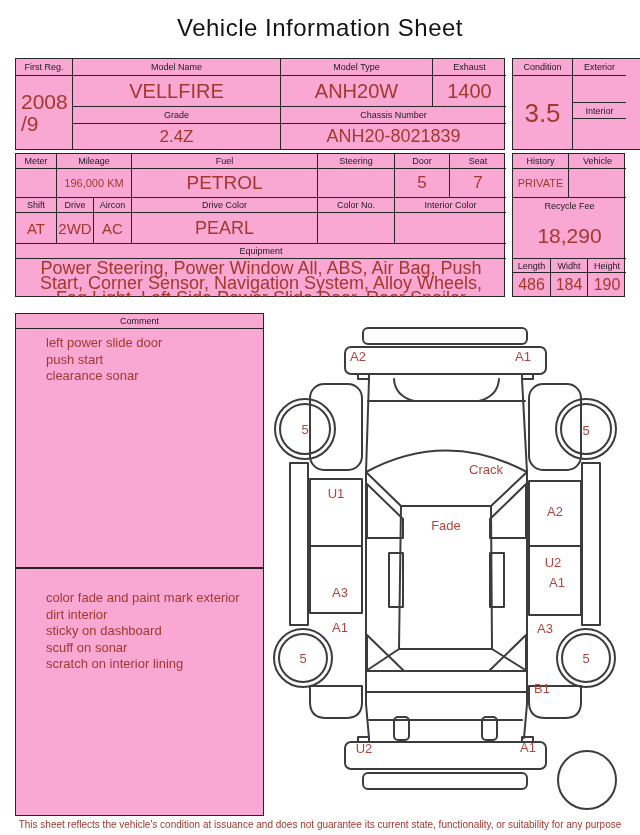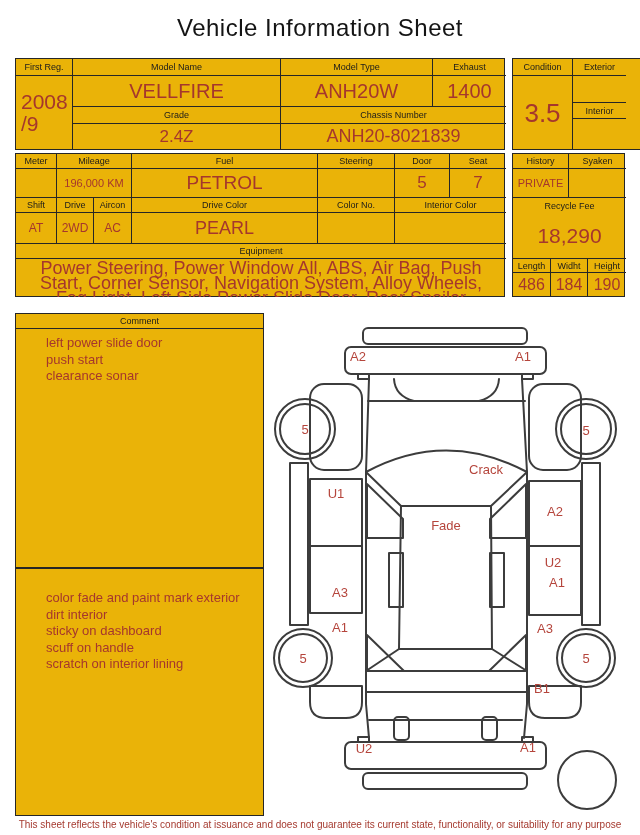--- a/index.html
+++ b/index.html
@@ -1,27 +1,27 @@
 <!DOCTYPE html>
 <html><head>
 <meta charset="utf-8">
 <style>
   html,body{margin:0;padding:0;background:#fff;}
   .sheet{position:relative;width:640px;height:835px;background:#fff;
          font-family:"Liberation Sans",sans-serif;overflow:hidden;}
   .title{position:absolute;left:0;top:14px;width:640px;text-align:center;
          font-size:24px;color:#141414;letter-spacing:.5px;}
-  .tbl{position:absolute;border:1px solid #262626;box-sizing:border-box;background:#eab308;}
+  .tbl{position:absolute;border:1px solid #262626;box-sizing:border-box;background:#f9a8d4;}
   .cell{position:absolute;box-sizing:border-box;display:flex;align-items:center;justify-content:center;overflow:hidden;}
   .br{border-right:1px solid #262626;}
   .bb{border-bottom:1px solid #262626;}
   .hdr{font-size:9px;color:#1b1b1b;}
   .val{color:#A5372D;}
   .f21{font-size:21px;} .f20{font-size:20px;} .f19{font-size:19px;} .f18{font-size:18px;}
-  .f17{font-size:17px;} .f16{font-size:16px;} .f15{font-size:12px;} .f26{font-size:26px;}
+  .f17{font-size:17px;} .f16{font-size:16px;} .f15{font-size:15px;} .f26{font-size:26px;}
   .f11{font-size:11px;}
   .firstreg{flex-direction:column;align-items:flex-start;justify-content:center;
             padding-left:5px;line-height:22px;}
   .equip{align-items:flex-start;justify-content:flex-start;text-align:center;
          font-size:18px;line-height:15px;padding:2px 6px;}
   .notebox .content{position:absolute;left:0;right:0;bottom:0;padding:6px 10px;
          color:#A5372D;font-size:13px;line-height:16.5px;text-align:left;}
   .note-line{white-space:nowrap;margin-left:20px;}
   .footer{position:absolute;left:0;top:819px;width:640px;text-align:center;
           color:#A53A2F;font-size:10px;}
@@ -92,21 +92,21 @@
     <div class="cell val br bb f18" style="left:116px;top:59px;width:186px;height:31px;">PEARL</div>
     <div class="cell val br bb" style="left:302px;top:59px;width:77px;height:31px;"></div>
     <div class="cell val bb" style="left:379px;top:59px;width:111px;height:31px;"></div>
 
     <div class="cell hdr bb" style="left:0;top:90px;width:490px;height:15px;">Equipment</div>
     <div class="cell val equip" style="left:0;top:105px;width:490px;height:38px;">Power Steering, Power Window  All, ABS, Air Bag, Push Start, Corner Sensor, Navigation System, Alloy Wheels, Fog Light, Left Side Power Slide Door, Rear Spoiler</div>
   </div>
 
   <div class="tbl" style="left:512px;top:153px;width:113px;height:144px;">
     <div class="cell hdr br bb" style="left:0;top:0;width:56px;height:15px;">History</div>
-    <div class="cell hdr bb" style="left:56px;top:0;width:57px;height:15px;">Syaken</div>
+    <div class="cell hdr bb" style="left:56px;top:0;width:57px;height:15px;">Vehicle</div>
     <div class="cell val br bb f11" style="left:0;top:15px;width:56px;height:29px;">PRIVATE</div>
     <div class="cell val bb f11" style="left:56px;top:15px;width:57px;height:29px;"></div>
     <div class="cell hdr" style="left:0;top:44px;width:113px;height:16px;">Recycle Fee</div>
     <div class="cell val bb f21" style="left:0;top:60px;width:113px;height:45px;">18,290</div>
     <div class="cell hdr br bb" style="left:0;top:105px;width:38px;height:14px;">Length</div>
     <div class="cell hdr br bb" style="left:38px;top:105px;width:37px;height:14px;">Widht</div>
     <div class="cell hdr bb" style="left:75px;top:105px;width:38px;height:14px;">Height</div>
     <div class="cell val br f16" style="left:0;top:119px;width:38px;height:24px;">486</div>
     <div class="cell val br f16" style="left:38px;top:119px;width:37px;height:24px;">184</div>
     <div class="cell val f16" style="left:75px;top:119px;width:38px;height:24px;">190</div>
@@ -119,21 +119,21 @@
         <div class="note-line">push start</div>
         <div class="note-line">clearance sonar</div>
       </div>
   </div>
 
   <div class="tbl notebox" style="left:15px;top:568px;width:249px;height:248px;">
     <div class="content" style="top:15px;">
         <div class="note-line">color fade and paint mark exterior</div>
         <div class="note-line">dirt interior</div>
         <div class="note-line">sticky on dashboard</div>
-        <div class="note-line">scuff on handle</div>
+        <div class="note-line">scuff on sonar</div>
         <div class="note-line">scratch on interior lining</div>
       </div>
   </div>
 
   <svg class="diagram" width="370" height="505" viewBox="0 0 370 505">
     <g class="car">
 
       <rect x="93" y="16" width="164" height="16" rx="5"></rect>
       <rect x="75" y="35" width="201" height="27" rx="6"></rect>
       <rect x="88" y="62" width="11" height="5"></rect>

